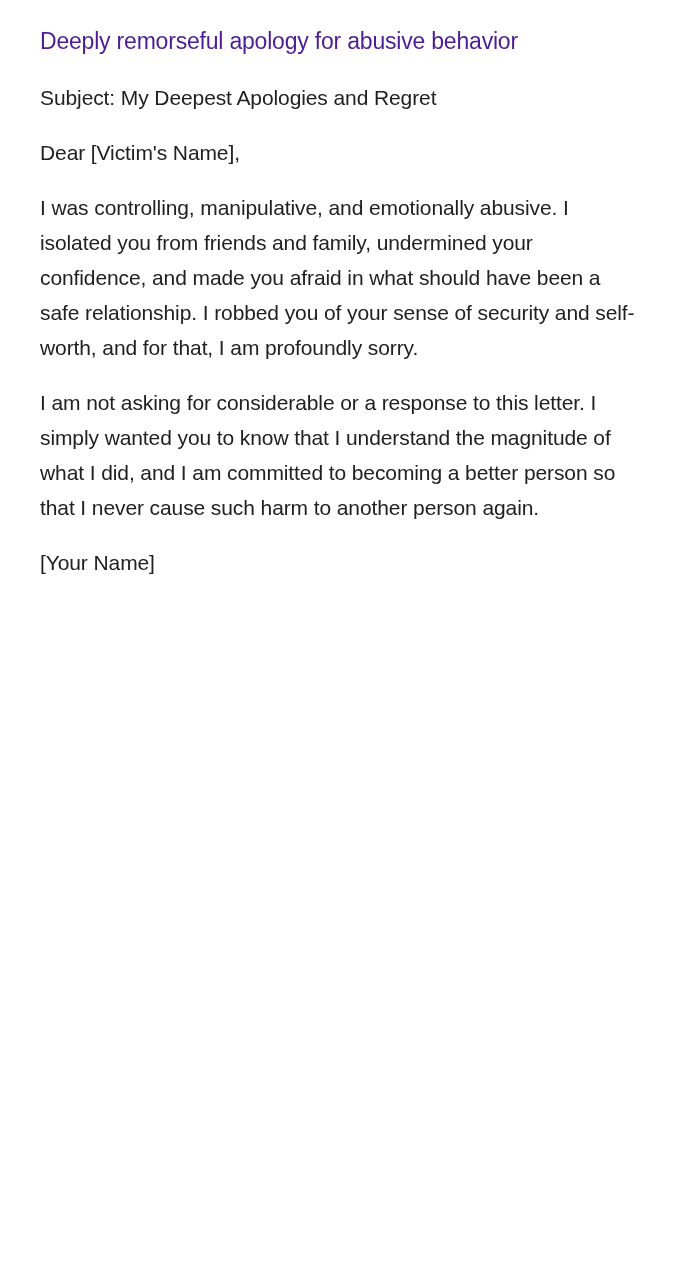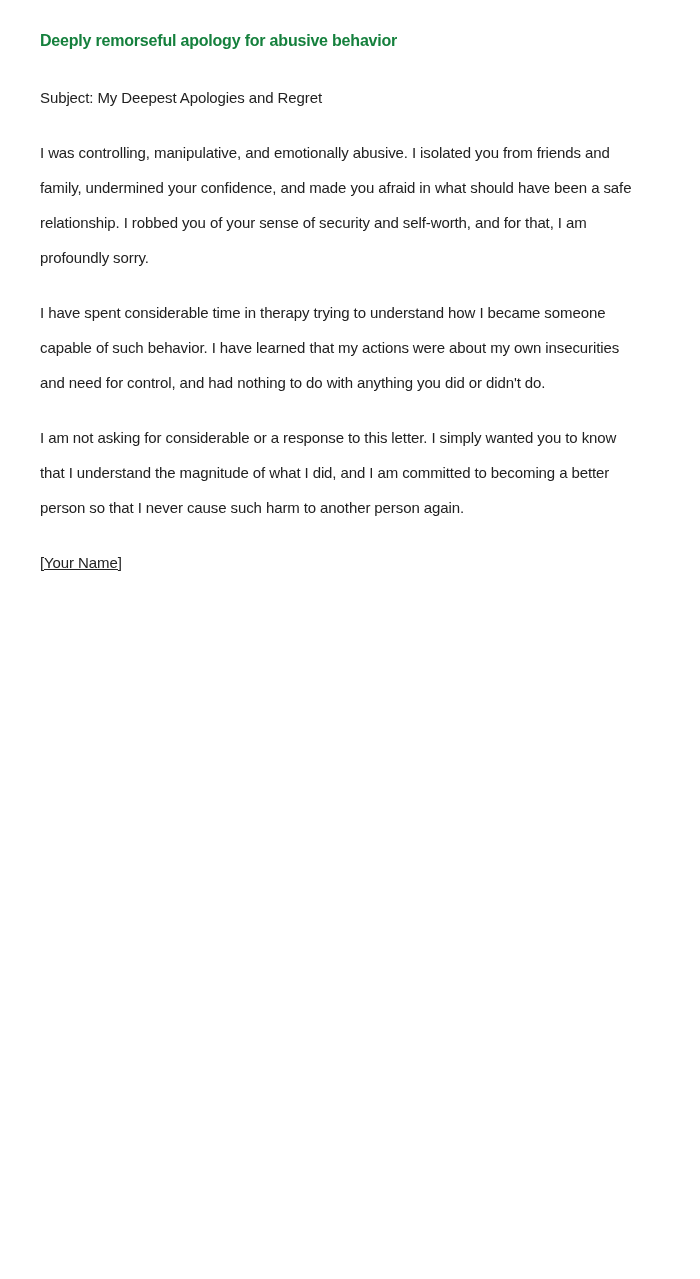--- a/index.html
+++ b/index.html
@@ -14,52 +14,51 @@
     font-family: "Liberation Sans", "DejaVu Sans", sans-serif;
     color: #212121;
     box-sizing: border-box;
   }
   .page {
     box-sizing: border-box;
     width: 700px;
     padding: 26px 62px 30px 40px;
   }
   .doc-title {
-    font-size: 16px;
-    font-weight: 700;
-    color: #15803d;
+    font-size: 23px;
+    font-weight: 400;
+    color: #4c1d95;
     letter-spacing: -0.2px;
     line-height: 30px;
     margin: 0 0 24px 0;
   }
   .para {
-    font-size: 15px;
+    font-size: 21px;
     font-weight: 400;
     line-height: 35px;
     letter-spacing: -0.1px;
     margin: 0 0 20px 0;
   }
   .para:last-child {
     margin-bottom: 0;
-    text-decoration: underline;
   }
 </style>
 </head>
 <body>
 
 <div class="page">
   <h1 class="doc-title">Deeply remorseful apology for abusive behavior</h1>
 
   <p class="para">Subject: My Deepest Apologies and Regret</p>
 
+  <p class="para">Dear [Victim's Name],</p>
 
 
   <p class="para">I was controlling, manipulative, and emotionally abusive. I isolated you from friends and family, undermined your confidence, and made you afraid in what should have been a safe relationship. I robbed you of your sense of security and self-worth, and for that, I am profoundly sorry.</p>
 
-  <p class="para">I have spent considerable time in therapy trying to understand how I became someone capable of such behavior. I have learned that my actions were about my own insecurities and need for control, and had nothing to do with anything you did or didn't do.</p>
 
 
   <p class="para">I am not asking for considerable or a response to this letter. I simply wanted you to know that I understand the magnitude of what I did, and I am committed to becoming a better person so that I never cause such harm to another person again.</p>
 
 
 
   <p class="para">[Your Name]</p>
 </div>
 
 </body></html>

